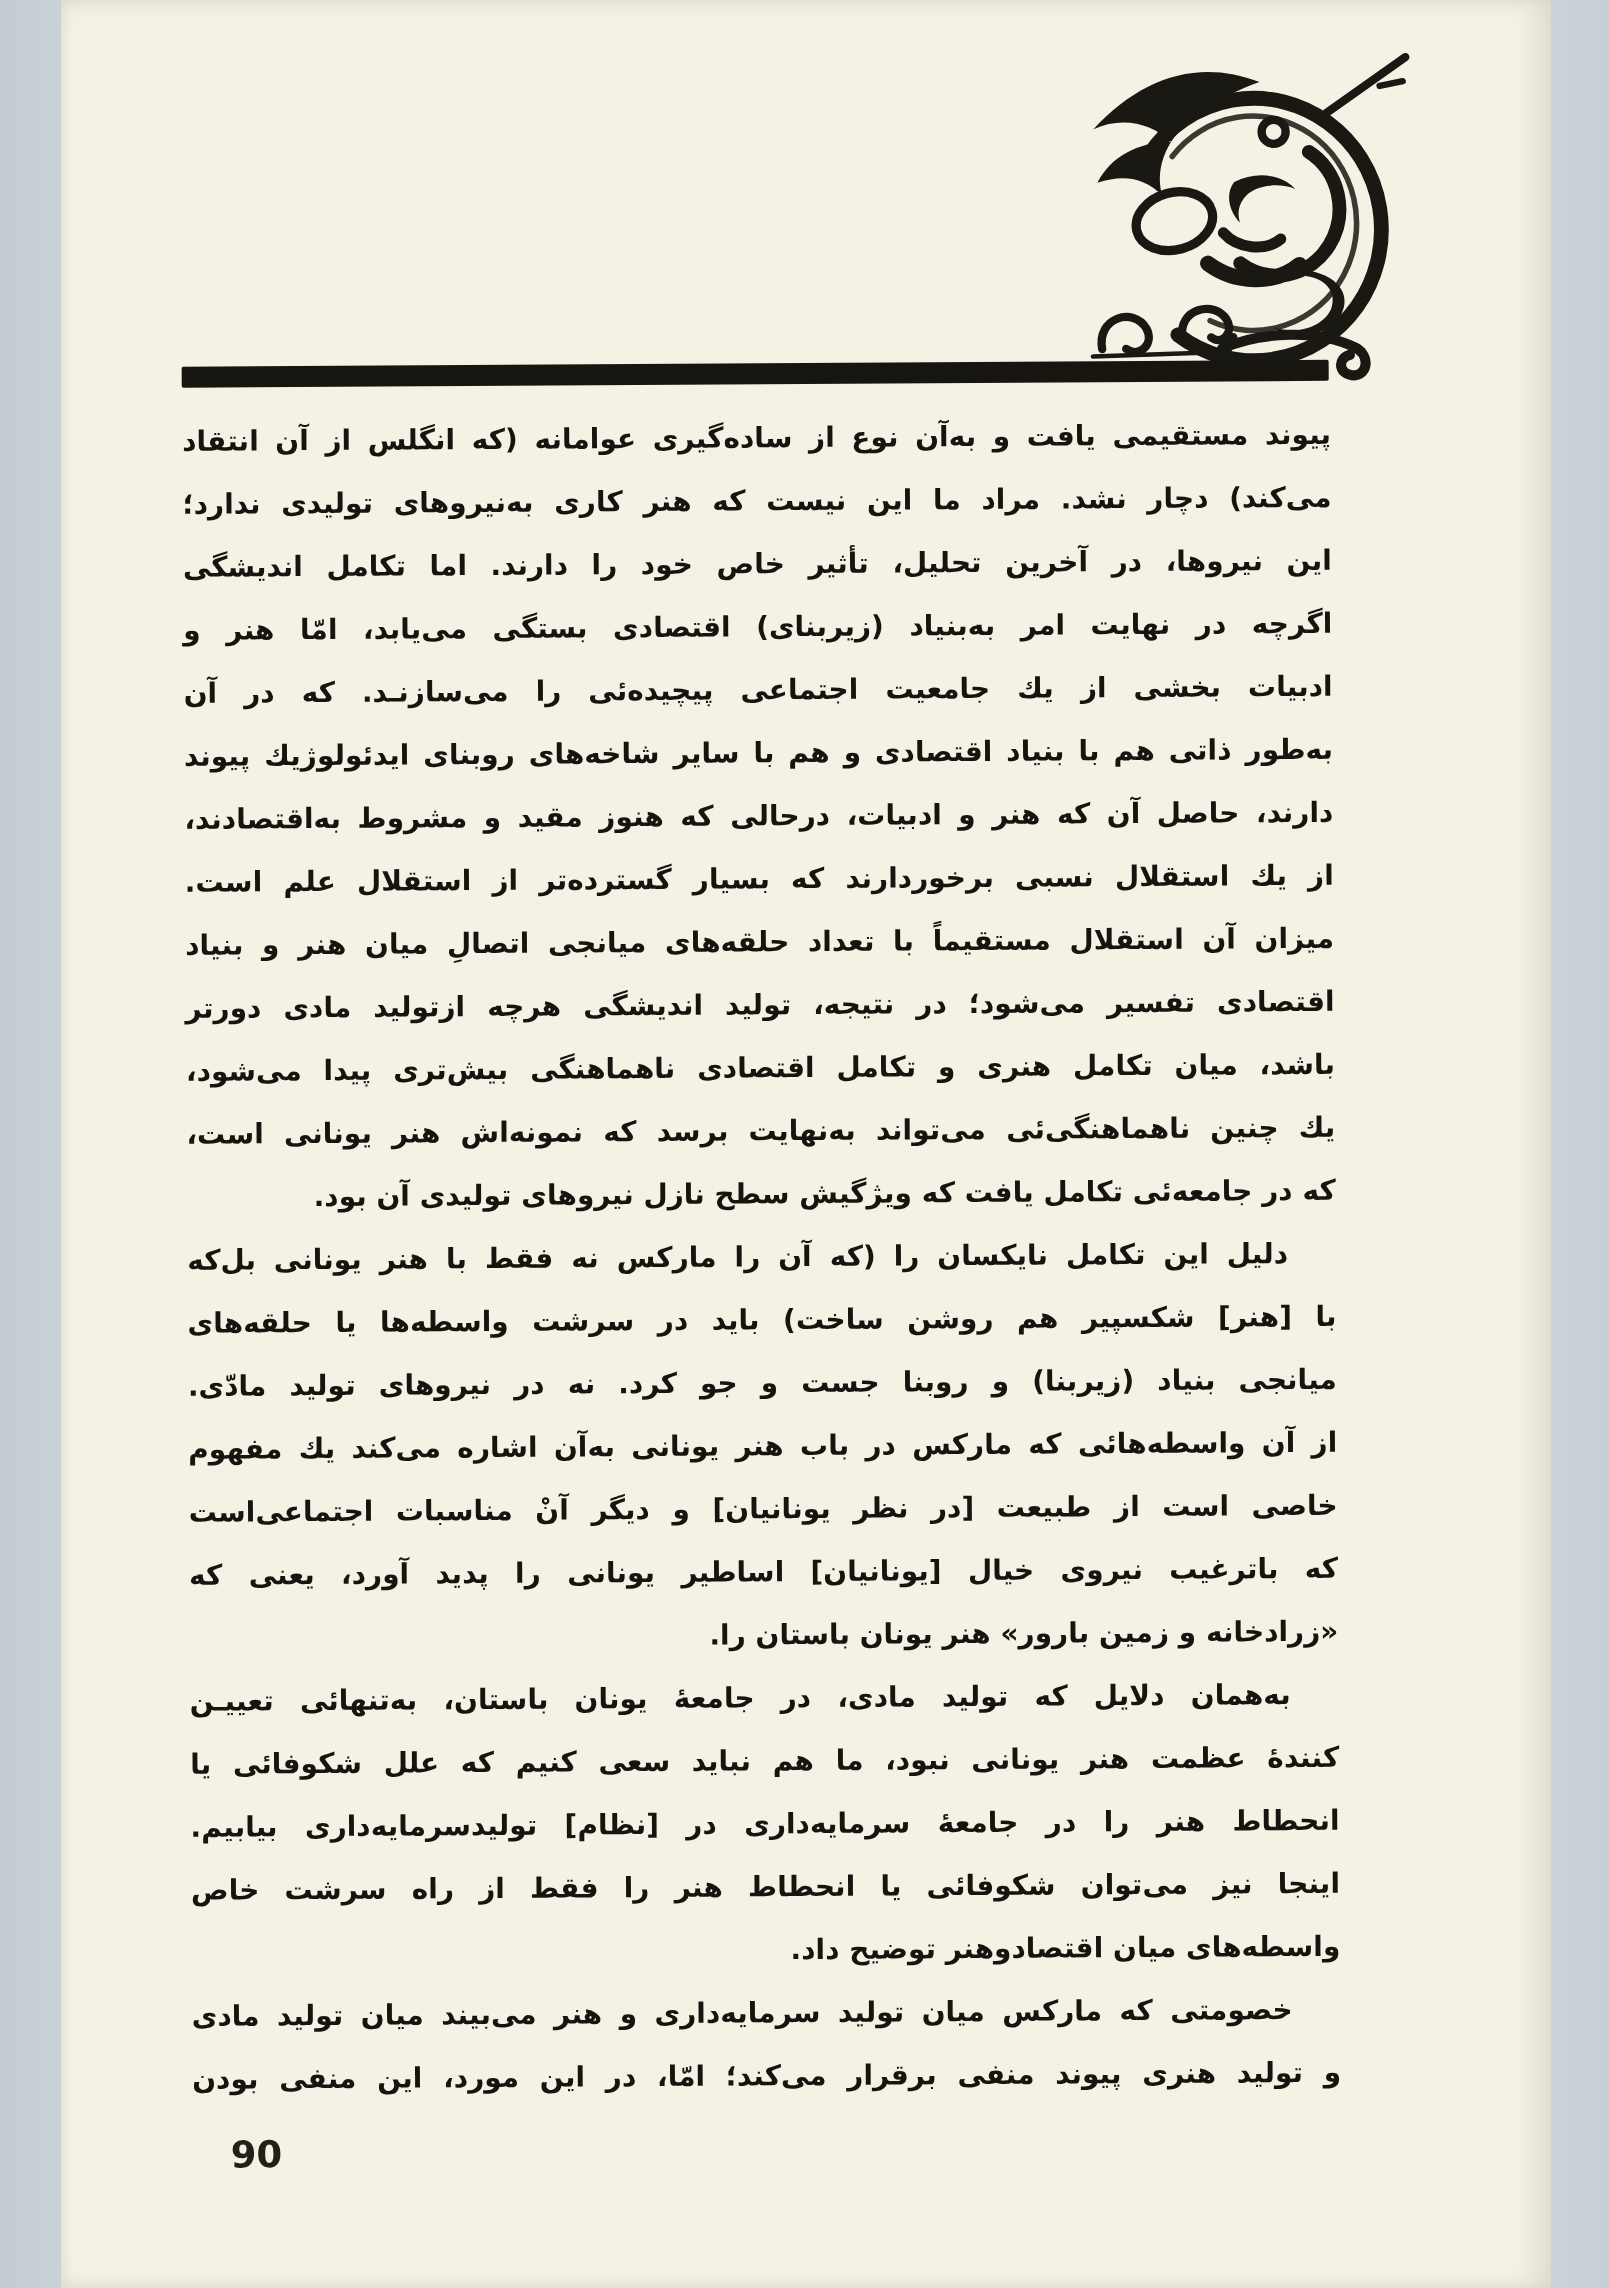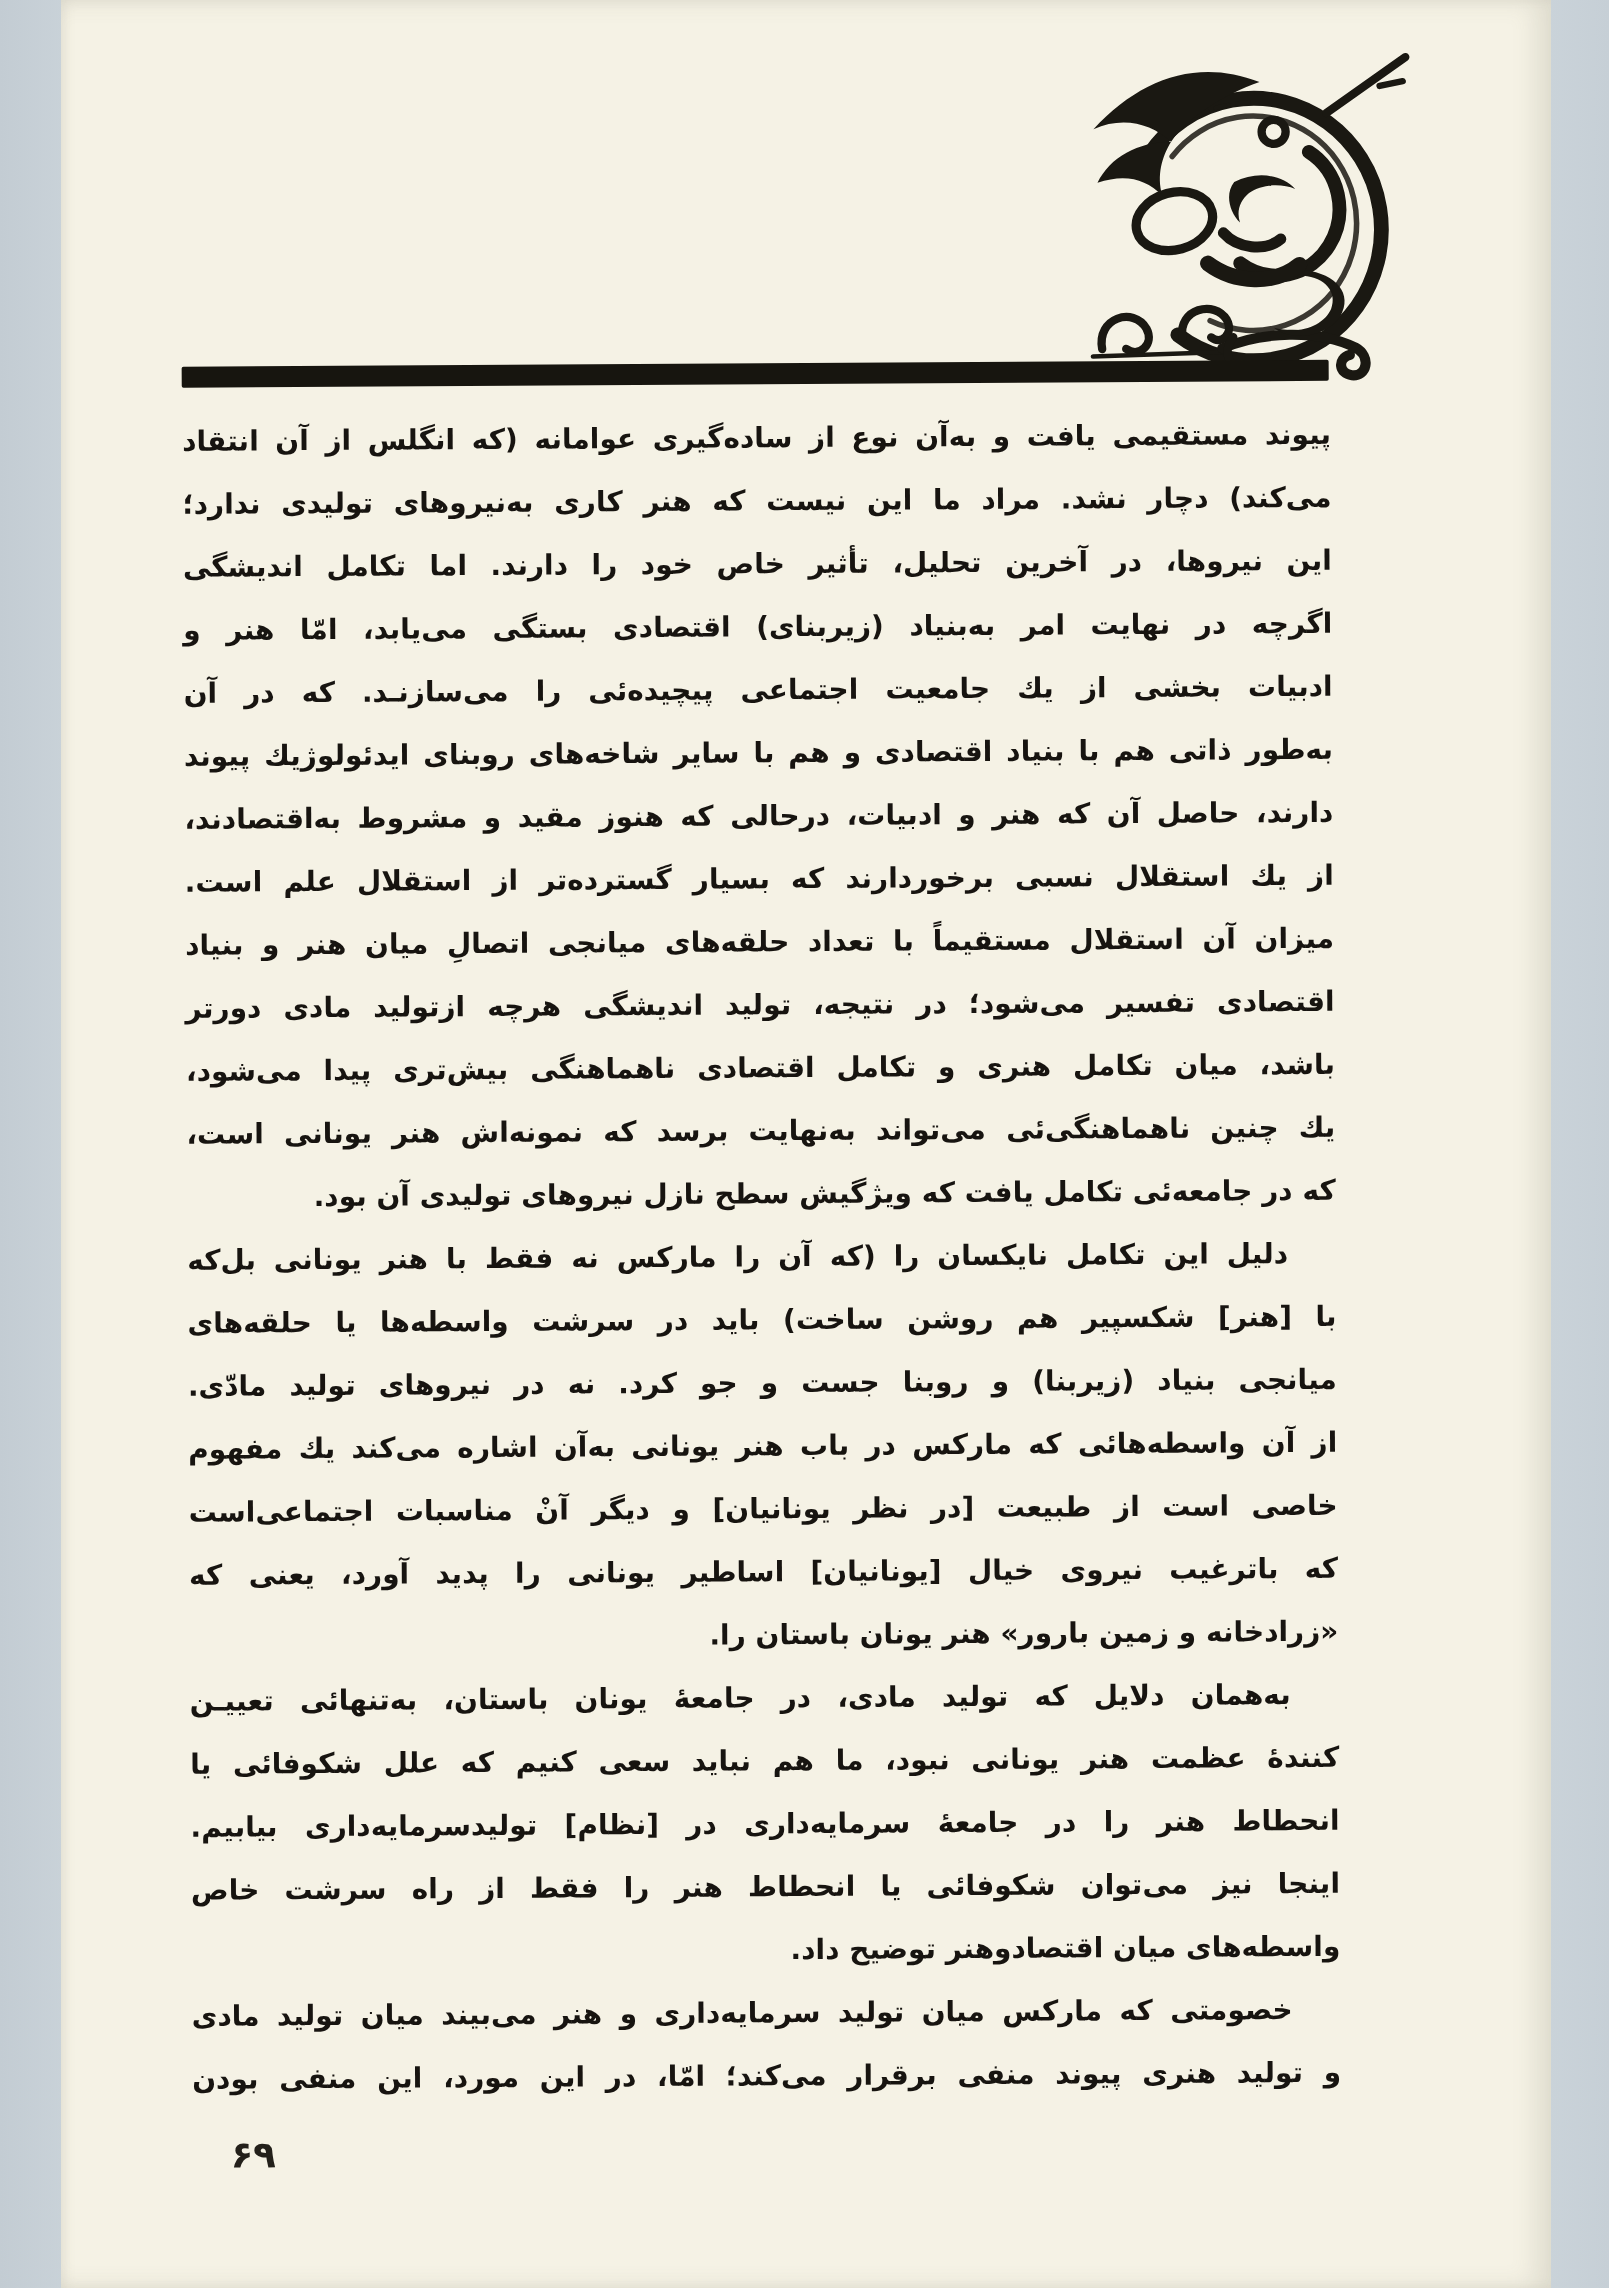--- a/index.html
+++ b/index.html
@@ -92,16 +92,16 @@
       <div class="line end">«زرادخانه و زمین بارور» هنر یونان باستان را.</div>
       <div class="line indent">به‌همان دلایل که تولید مادی، در جامعهٔ یونان باستان، به‌تنهائی تعییـن</div>
       <div class="line">کنندهٔ عظمت هنر یونانی نبود، ما هم نباید سعی کنیم که علل شکوفائی یا</div>
       <div class="line">انحطاط هنر را در جامعهٔ سرمایه‌داری در [نظام] تولیدسرمایه‌داری بیابیم.</div>
       <div class="line">اینجا نیز می‌توان شکوفائی یا انحطاط هنر را فقط از راه سرشت خاص</div>
       <div class="line end">واسطه‌های میان اقتصادوهنر توضیح داد.</div>
       <div class="line indent">خصومتی که مارکس میان تولید سرمایه‌داری و هنر می‌بیند میان تولید مادی</div>
       <div class="line">و تولید هنری پیوند منفی برقرار می‌کند؛ امّا، در این مورد، این منفی بودن</div>
     </div>
 
-  <div class="pageno">۶۹</div>
+  <div class="pageno">90</div>
 
 </div>
 
 
 </body></html>

